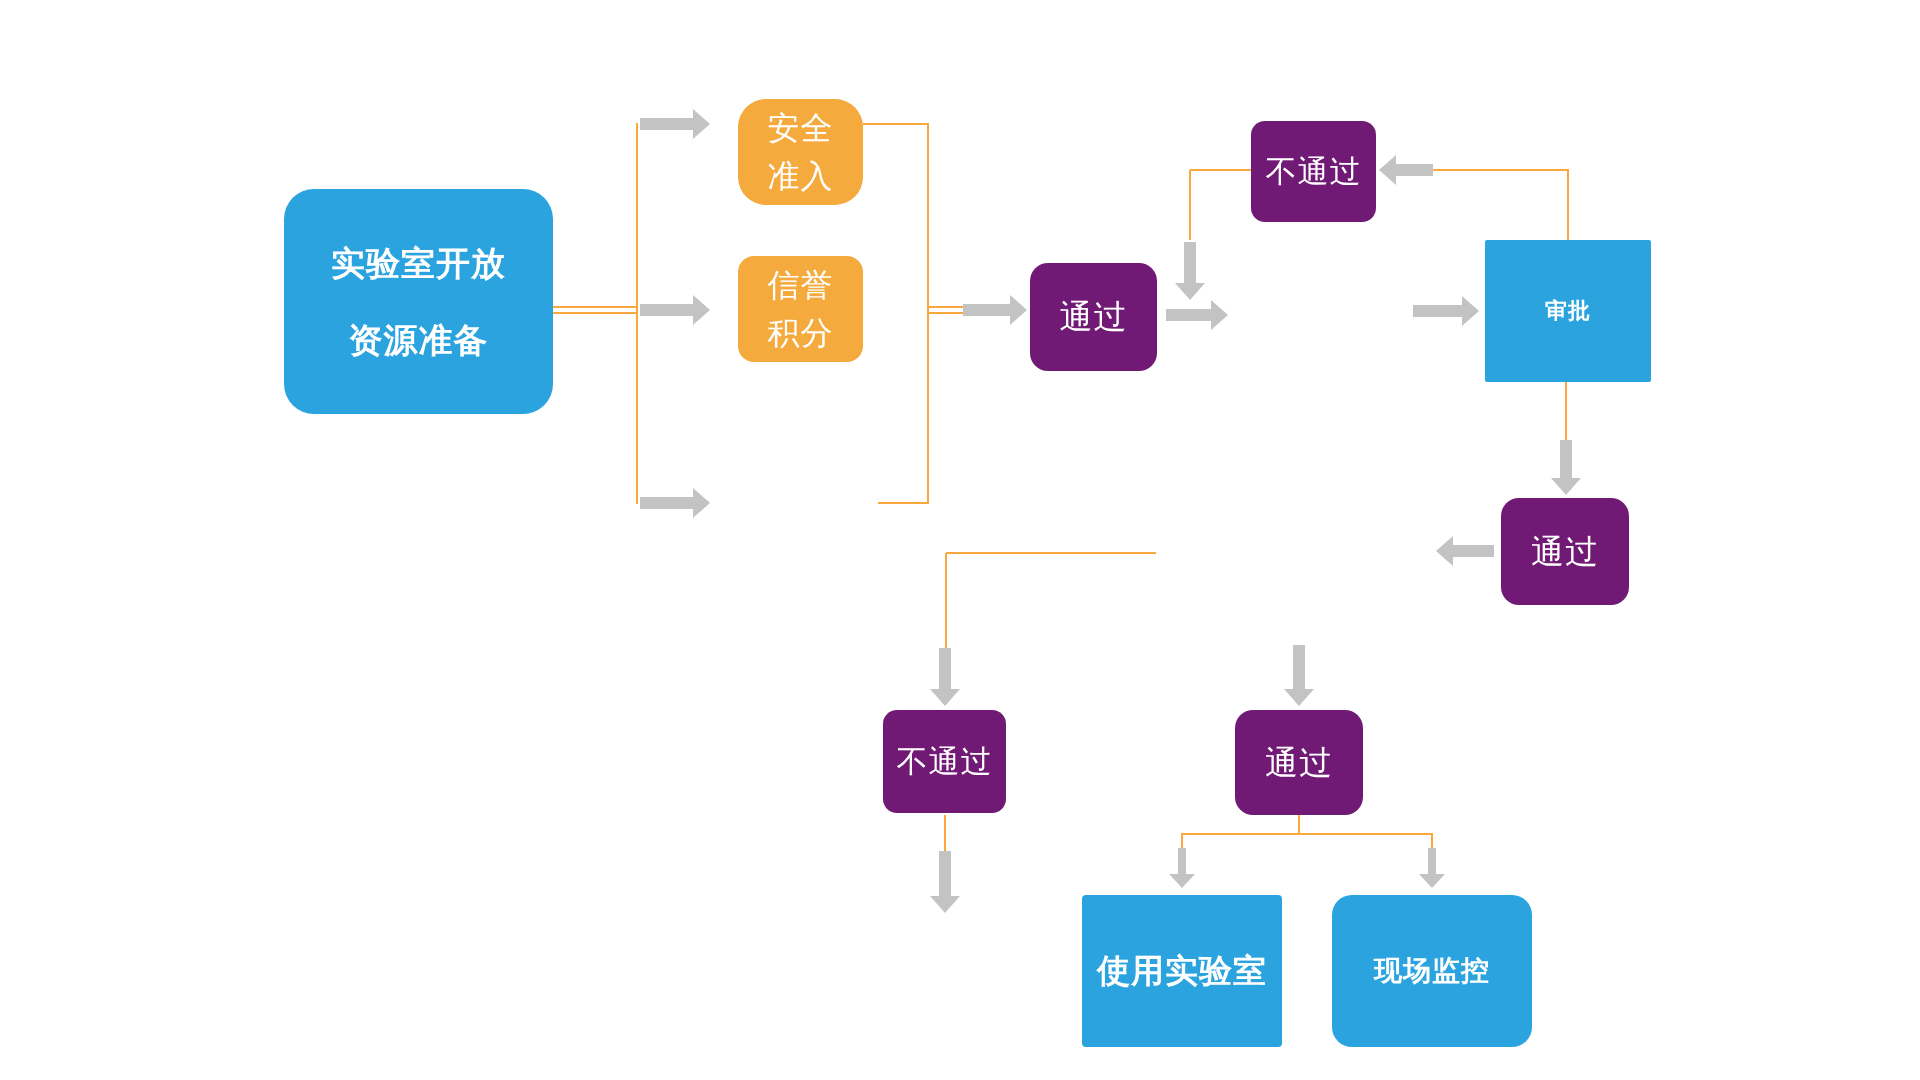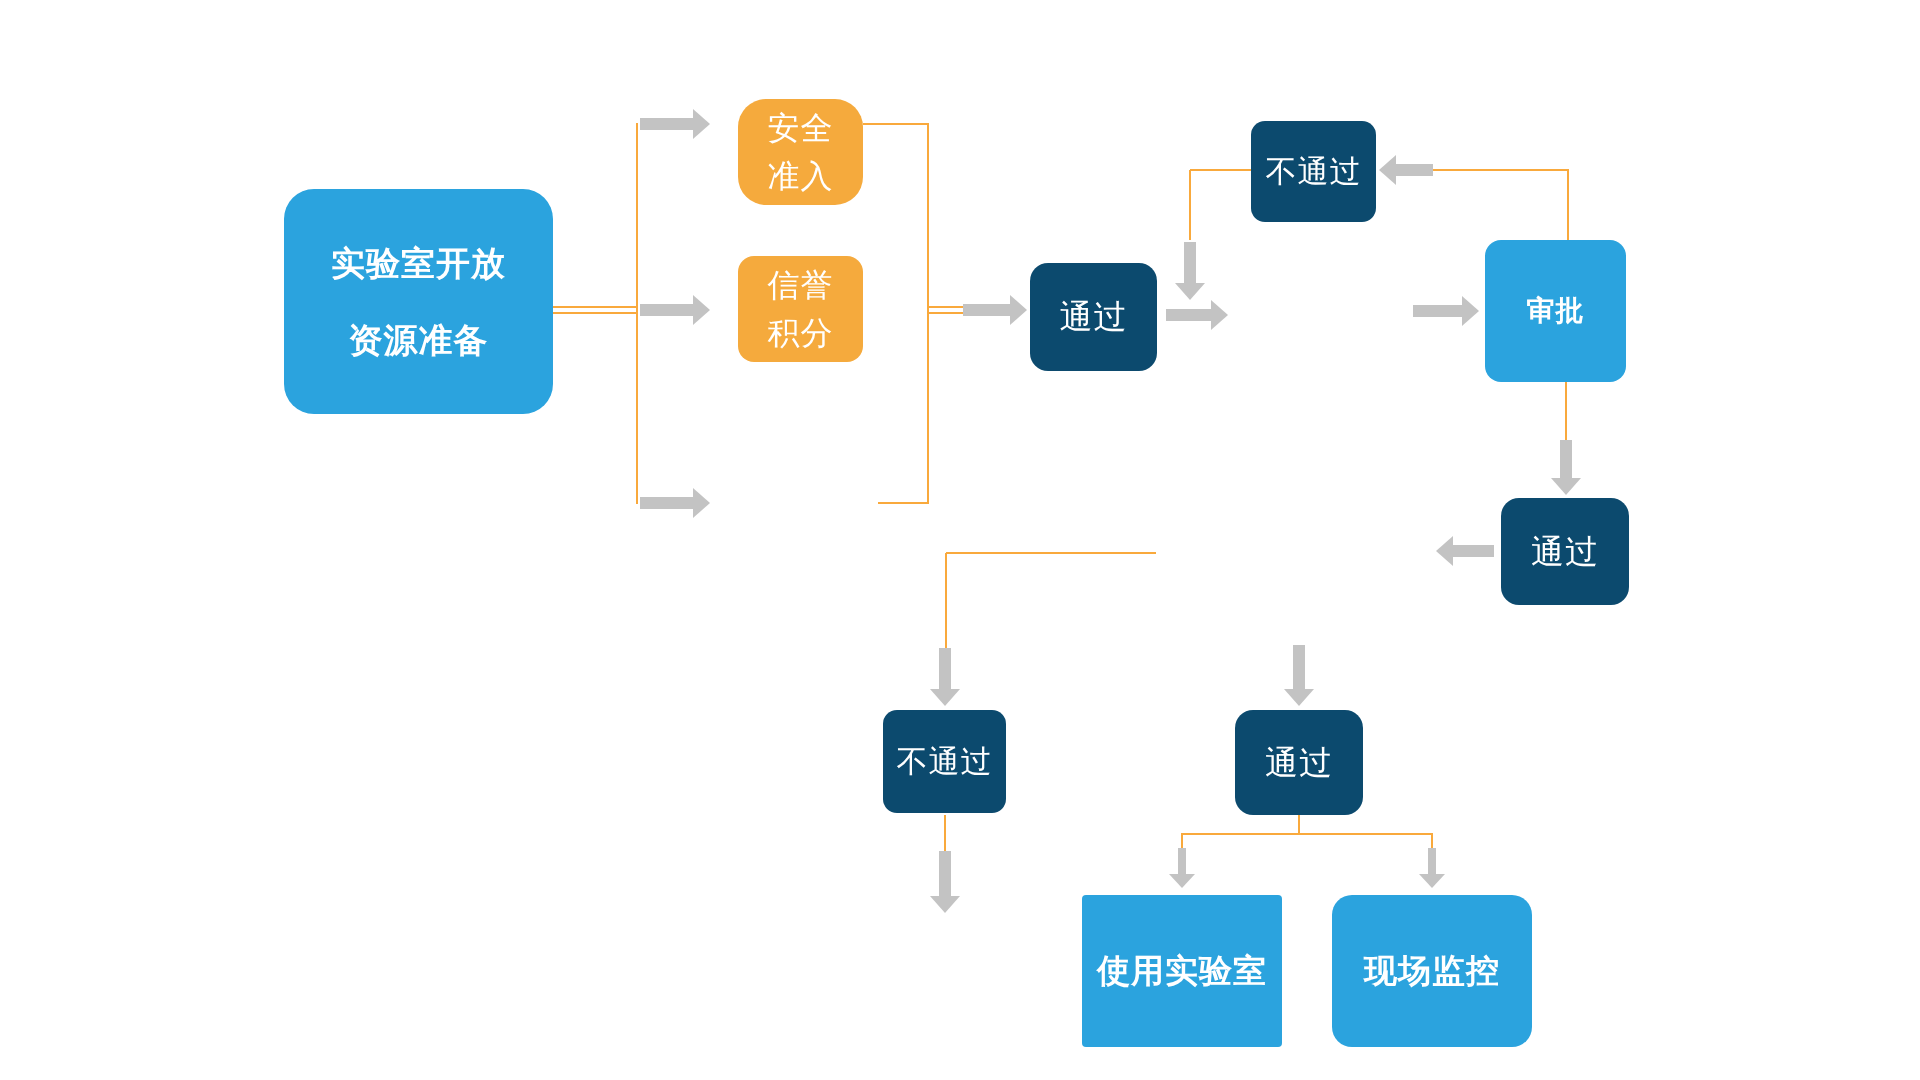--- a/index.html
+++ b/index.html
@@ -23,21 +23,21 @@
     align-items: center;
     justify-content: center;
     text-align: center;
     color: #ffffff;
     box-sizing: border-box;
     line-height: 1.2;
     letter-spacing: 1px;
   }
   .node.blue    { background: #2BA3DE; font-weight: bold; }
   .node.lorange { background: #F5AA3D; font-weight: normal; }
-  .node.dorange { background: #0c4a6e; font-weight: normal; }
+  .node.dorange { background: #701a75; font-weight: normal; }
   
   .ln {
     position: absolute;
     background: #F9A93C;
   }
   .dln { 
     position: absolute;
     height: 4px;
     background: transparent;
     border-top: 2px solid #F9A93C;
@@ -150,21 +150,21 @@
 
   <div class="node dorange" style="left:1030px;top:263px;width:127px;height:108px;border-radius:18px;font-size:33px;">
     <span>通过</span>
   </div>
 
   <div class="node dorange" style="left:1251px;top:121px;width:125px;height:101px;border-radius:14px;font-size:31px;">
     <span>不通过</span>
   </div>
 
 
-  <div class="node blue" style="left:1485px;top:240px;width:141px;height:142px;border-radius:16px;font-size:28px;">
+  <div class="node blue" style="left:1485px;top:240px;width:166px;height:142px;border-radius:2px;font-size:22px;">
     <span>审批</span>
   </div>
 
   <div class="node dorange" style="left:1501px;top:498px;width:128px;height:107px;border-radius:18px;font-size:33px;">
     <span>通过</span>
   </div>
 
 
   <div class="node dorange" style="left:883px;top:710px;width:123px;height:103px;border-radius:14px;font-size:31px;">
     <span>不通过</span>
@@ -172,17 +172,17 @@
 
 
   <div class="node dorange" style="left:1235px;top:710px;width:128px;height:105px;border-radius:18px;font-size:33px;">
     <span>通过</span>
   </div>
 
   <div class="node blue" style="left:1082px;top:895px;width:200px;height:152px;border-radius:4px;font-size:33px;">
     <span>使用实验室</span>
   </div>
 
-  <div class="node blue" style="left:1332px;top:895px;width:200px;height:152px;border-radius:20px;font-size:33px;">
+  <div class="node blue" style="left:1332px;top:895px;width:200px;height:152px;border-radius:20px;font-size:28px;">
     <span>现场监控</span>
   </div>
 
 </div>
 
 </body></html>

